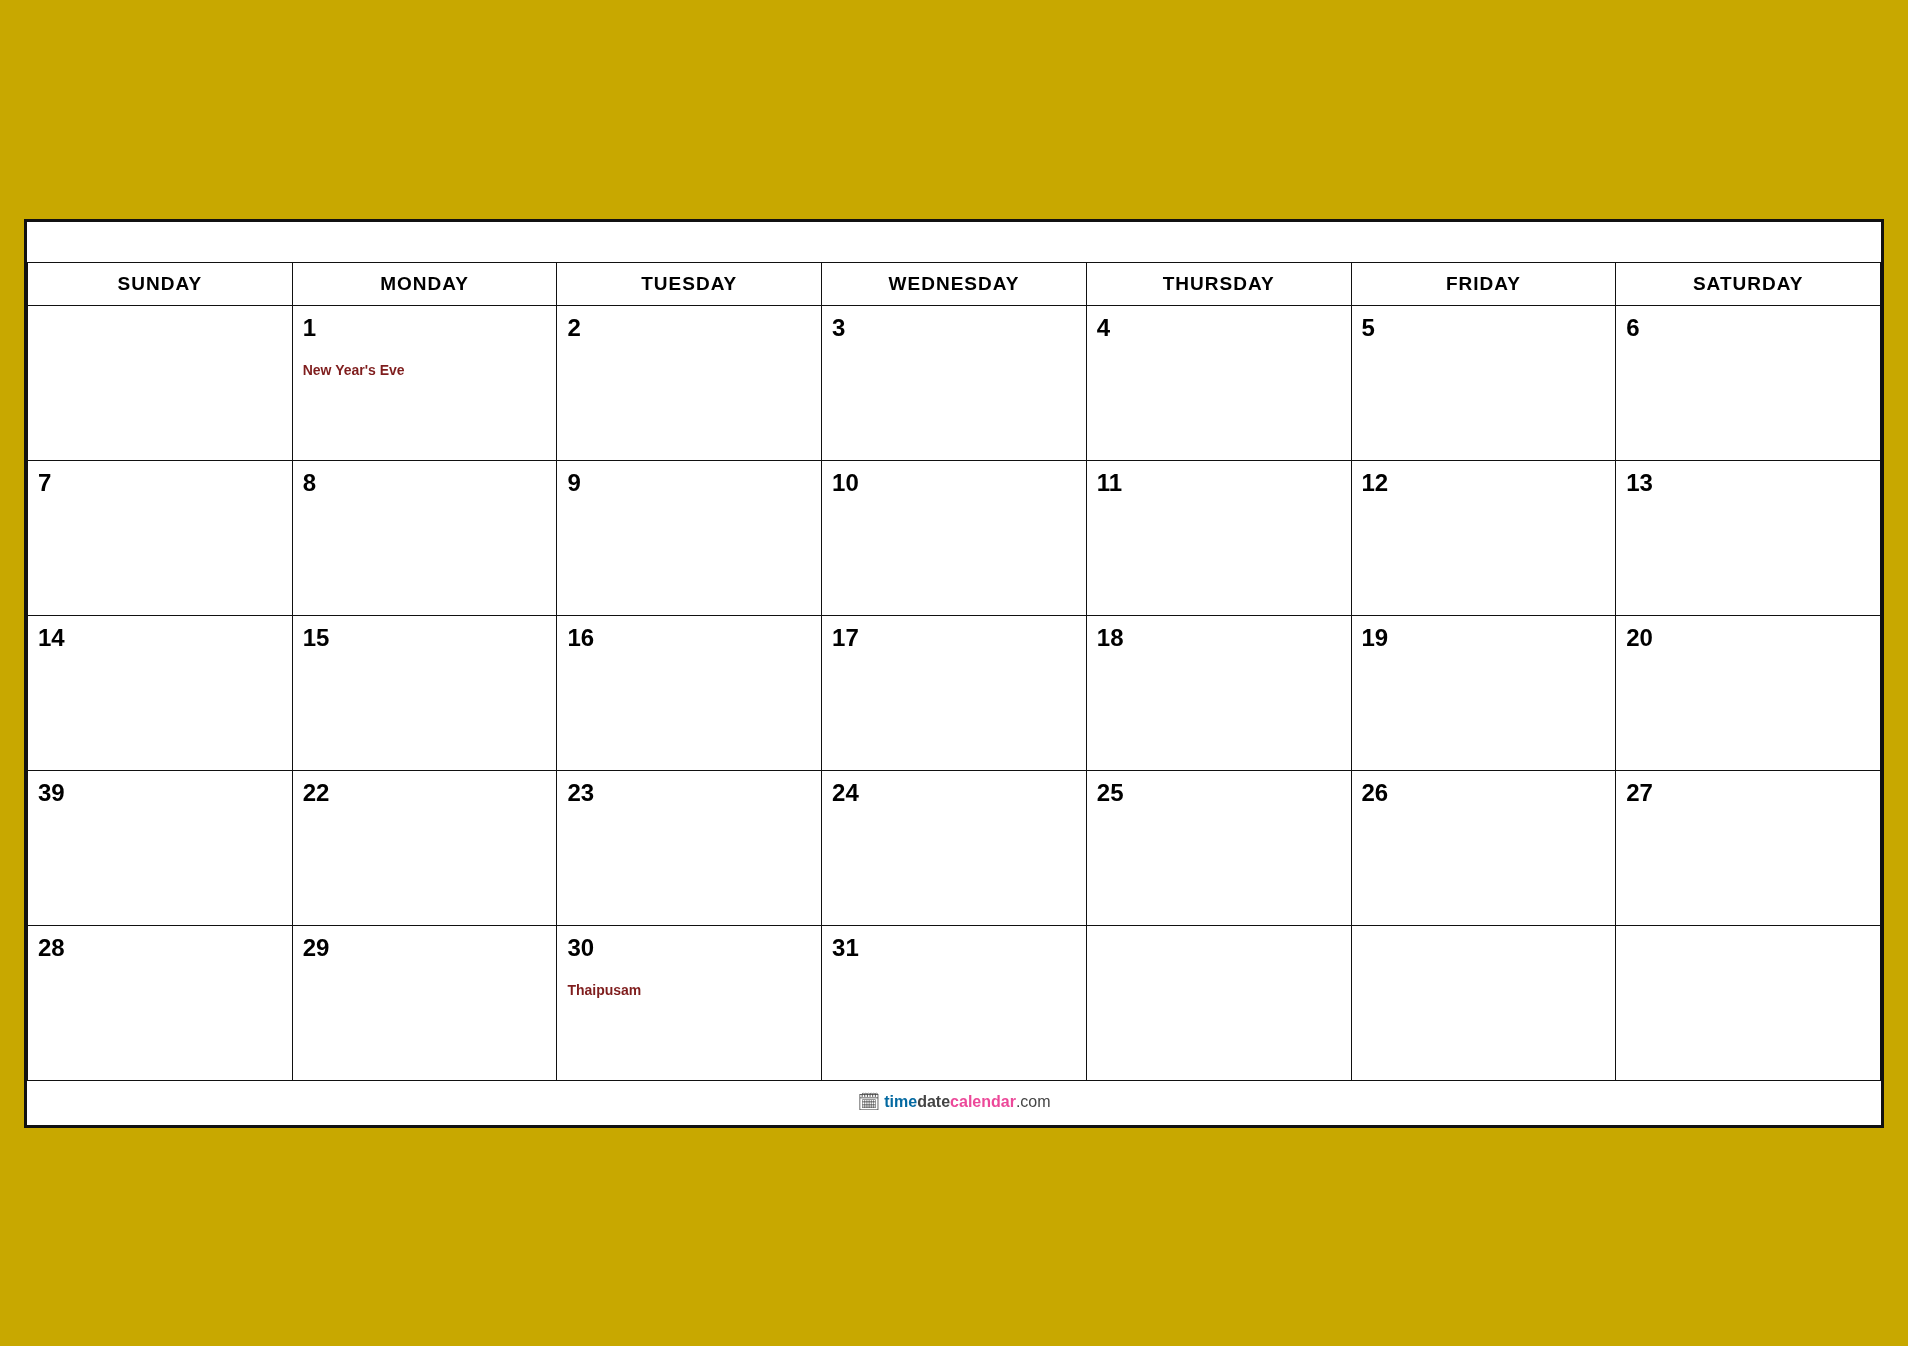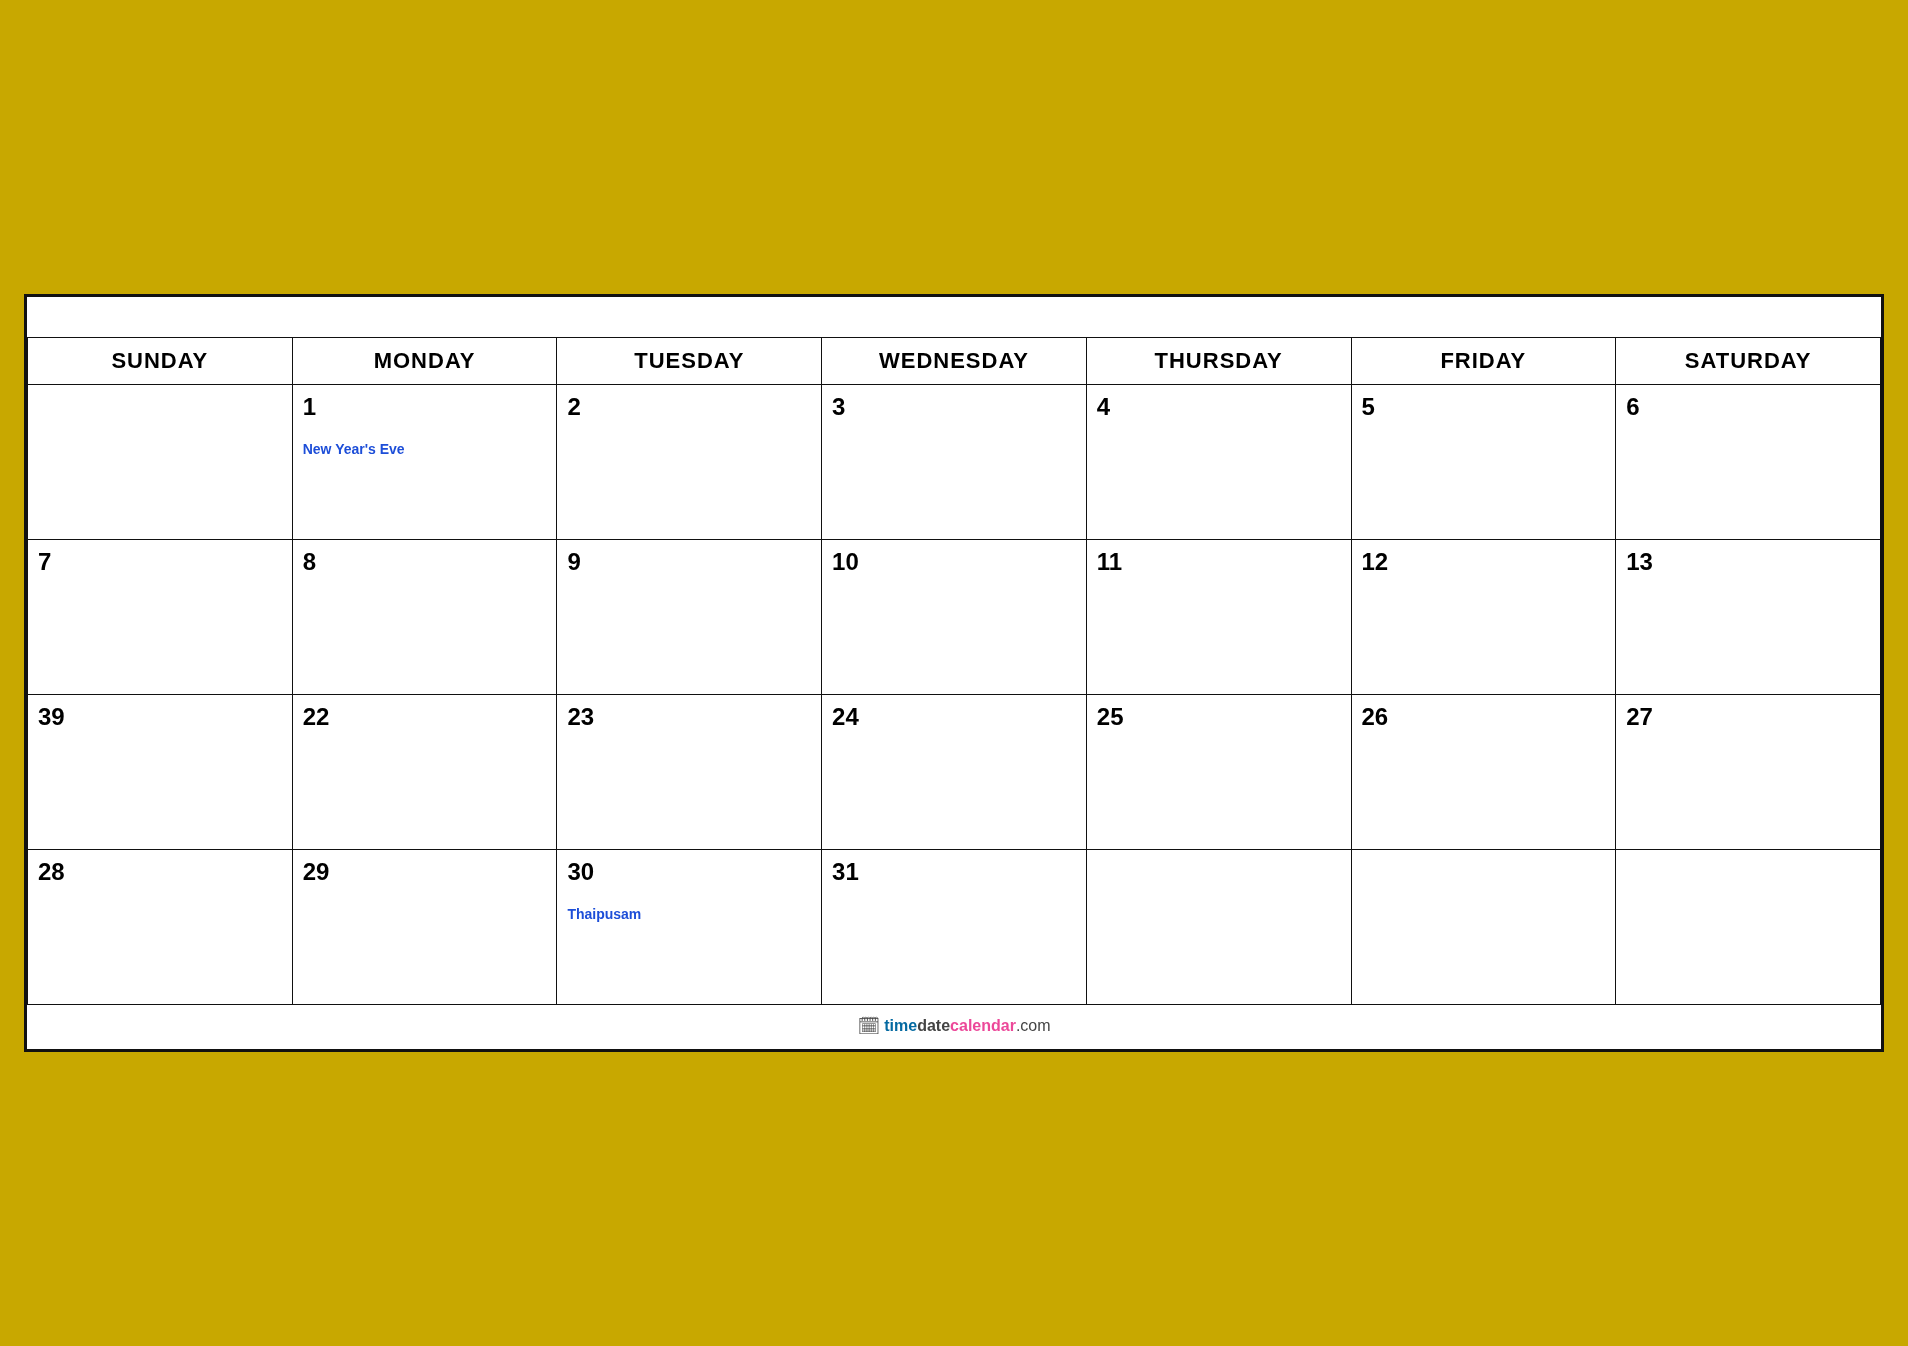--- a/index.html
+++ b/index.html
@@ -31,21 +31,21 @@
     }
 
     .calendar-grid {
       width: 100%;
       border-collapse: collapse;
     }
 
     .calendar-grid th {
       border: 1.5px solid #111;
       text-align: center;
-      font-size: 22px;
+      font-size: 19px;
       font-weight: 700;
       padding: 10px 5px;
       background: white;
       letter-spacing: 1px;
     }
 
     .calendar-grid td {
       border: 1.5px solid #111;
       vertical-align: top;
       width: calc(100% / 7);
@@ -55,21 +55,21 @@
     }
 
     .day-number {
       font-size: 24px;
       font-weight: 700;
       display: block;
       margin-bottom: 4px;
     }
 
     .holiday {
-      color: #1d4ed8;
+      color: #7f1d1d;
       font-size: 14px;
       font-weight: 600;
       margin-top: 20px;
       display: block;
     }
 
     .empty-cell {
       background: white;
     }
 
@@ -157,20 +157,43 @@
           </td>
           <td>
             <span class="day-number">12</span>
           </td>
           <td>
             <span class="day-number">13</span>
           </td>
         </tr>
         <tr>
           <td>
+            <span class="day-number">14</span>
+          </td>
+          <td>
+            <span class="day-number">15</span>
+          </td>
+          <td>
+            <span class="day-number">16</span>
+          </td>
+          <td>
+            <span class="day-number">17</span>
+          </td>
+          <td>
+            <span class="day-number">18</span>
+          </td>
+          <td>
+            <span class="day-number">19</span>
+          </td>
+          <td>
+            <span class="day-number">20</span>
+          </td>
+        </tr>
+        <tr>
+          <td>
             <span class="day-number">39</span>
           </td>
           <td>
             <span class="day-number">22</span>
           </td>
           <td>
             <span class="day-number">23</span>
           </td>
           <td>
             <span class="day-number">24</span>

